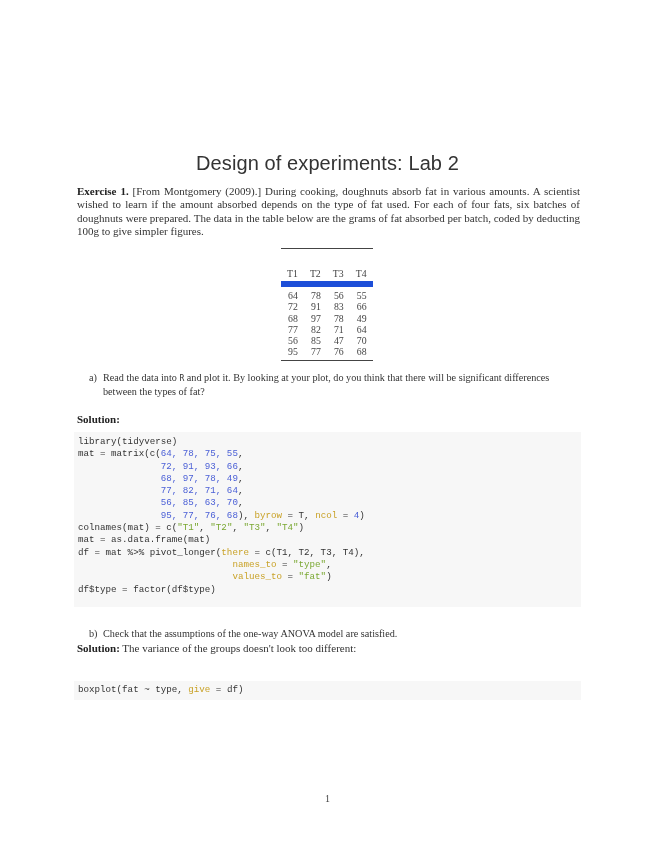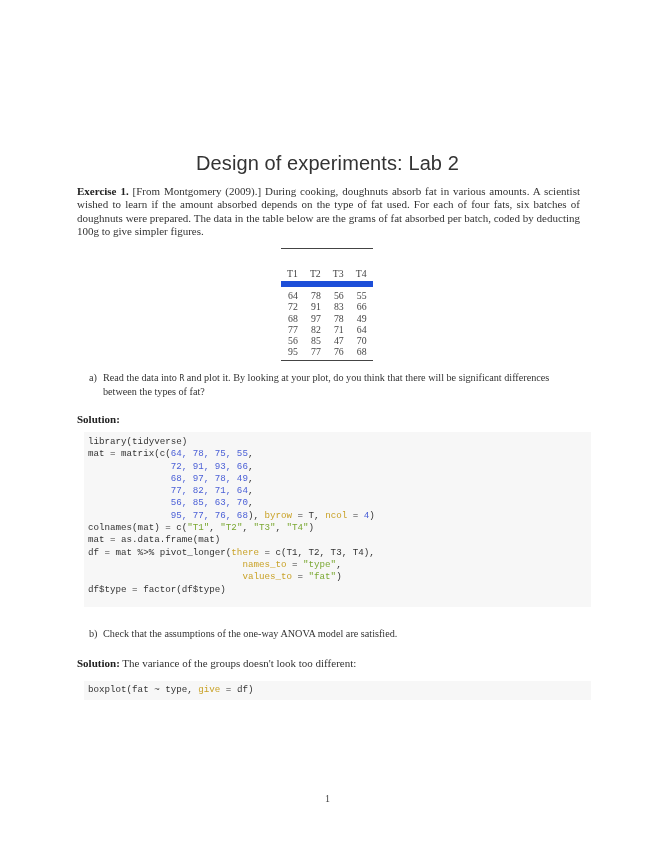--- a/index.html
+++ b/index.html
@@ -15,21 +15,21 @@
                border-top: 1.5px solid #444; border-bottom: 1.5px solid #444; }
   table.data th { font-weight: normal; padding: 19px 6px 2px 6px; border-bottom: 6px solid #1d4ed8; text-align: center; }
   table.data td { padding: 0 6px; line-height: 11.3px; text-align: right; }
   table.data tr.first td { padding-top: 3px; }
   table.data tr.last td { padding-bottom: 2px; }
   .item { position: absolute; left: 89px; width: 491px; font-family: "Liberation Serif", serif;
           font-size: 10.2px; line-height: 13.4px; color: #333; }
   .item .lbl { position: absolute; left: 0; }
   .item .txt { display: block; padding-left: 14px; }
   .rcode { font-family: "DejaVu Sans Mono", monospace; font-size: 8px; }
-  .code { position: absolute; left: 84px; width: 507px; background: #f7f7f7;
+  .code { position: absolute; left: 74px; width: 507px; background: #f7f7f7;
           font-family: "Liberation Mono", "DejaVu Sans Mono", monospace; font-size: 9.2px;
           line-height: 12.3px; color: #333; white-space: pre; padding: 4px 0 4px 4px; box-sizing: border-box; }
   .num { color: #4a5fd6; }
   .arg { color: #c9a227; }
   .str { color: #7aa832; }
   .pagenum { position: absolute; top: 793px; left: 0; width: 655px; text-align: center;
              font-family: "Liberation Serif", serif; font-size: 10px; color: #444; }
 </style>
 </head>
 <body>
@@ -111,20 +111,20 @@
 <span>df = mat %&gt;% pivot_longer(</span><span class="arg">there</span> = <span>c(T1, T2, T3, T4),</span>
                             <span class="arg">names_to</span> = <span class="str">"type"</span>,
                             <span class="arg">values_to</span> = <span class="str">"fat"</span>)
 <span>df$type = factor(df$type)</span></div>
 
 <div class="item" style="top:627px;">
   <span class="lbl">b)</span>
   <span class="txt">Check that the assumptions of the one-way ANOVA model are satisfied.</span>
 </div>
 
-<div class="para" style="top:657px;">
+<div class="para" style="top:642px;">
   <span class="bold">Solution:</span>
   <span>The variance of the groups doesn't look too different:</span>
 </div>
 
 <div class="code" style="top:681px; height:19px; padding-top:3px;"><span>boxplot(fat ~ type, </span><span class="arg">give</span> = <span>df)</span></div>
 
 <div class="pagenum">1</div>
 
 </body></html>

